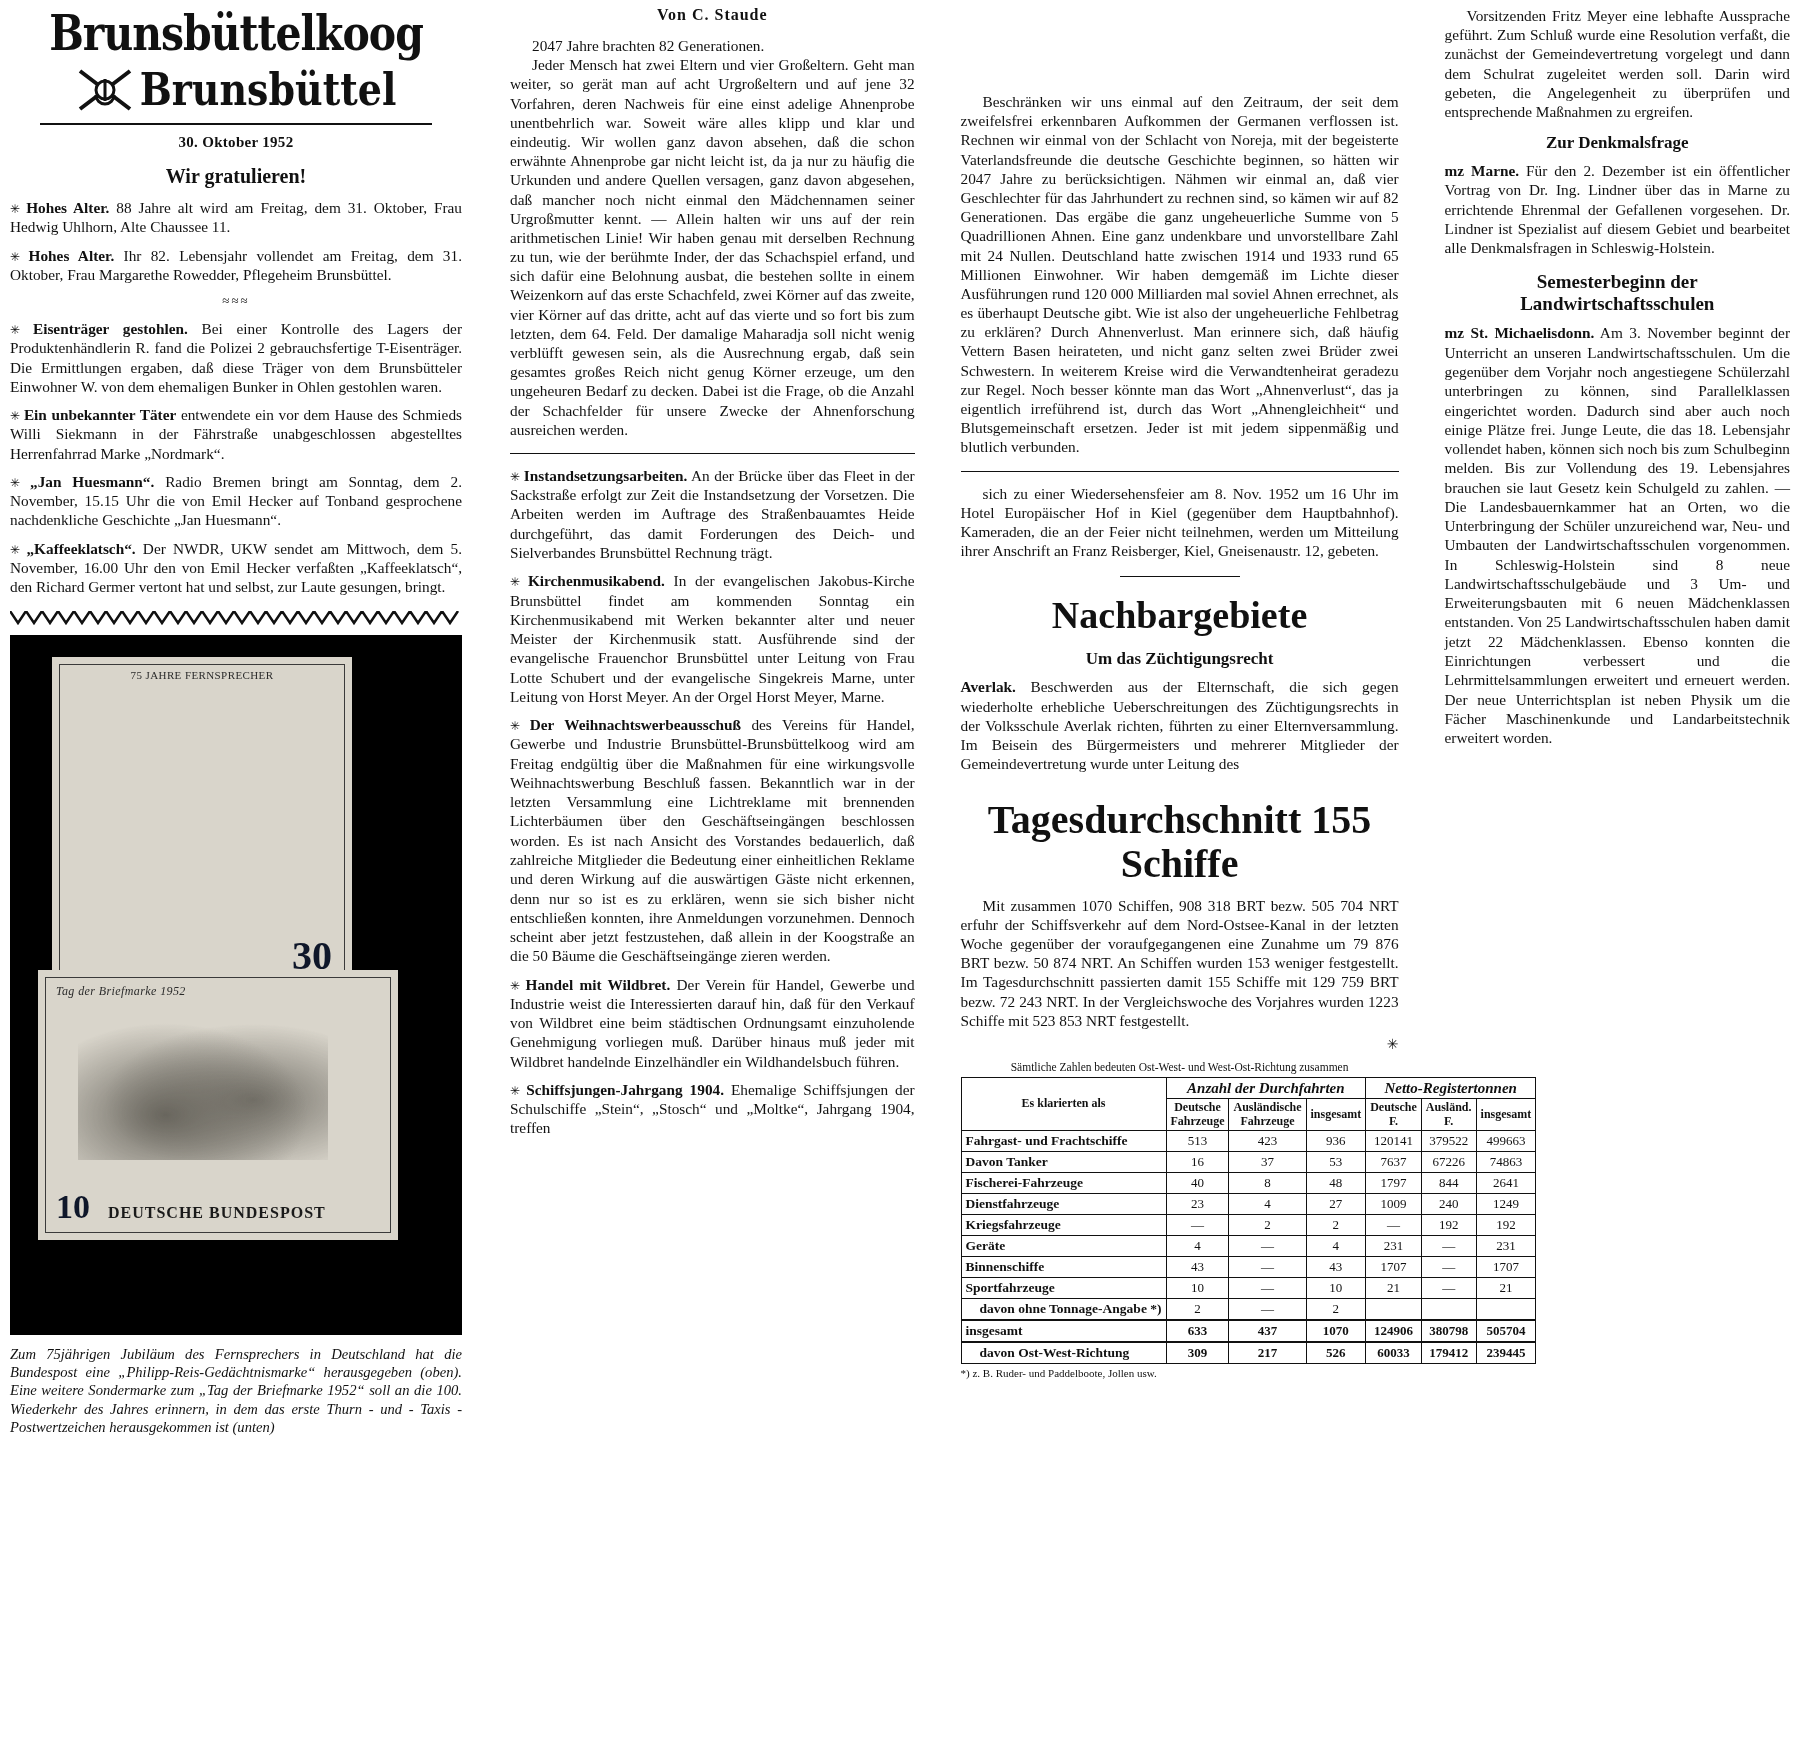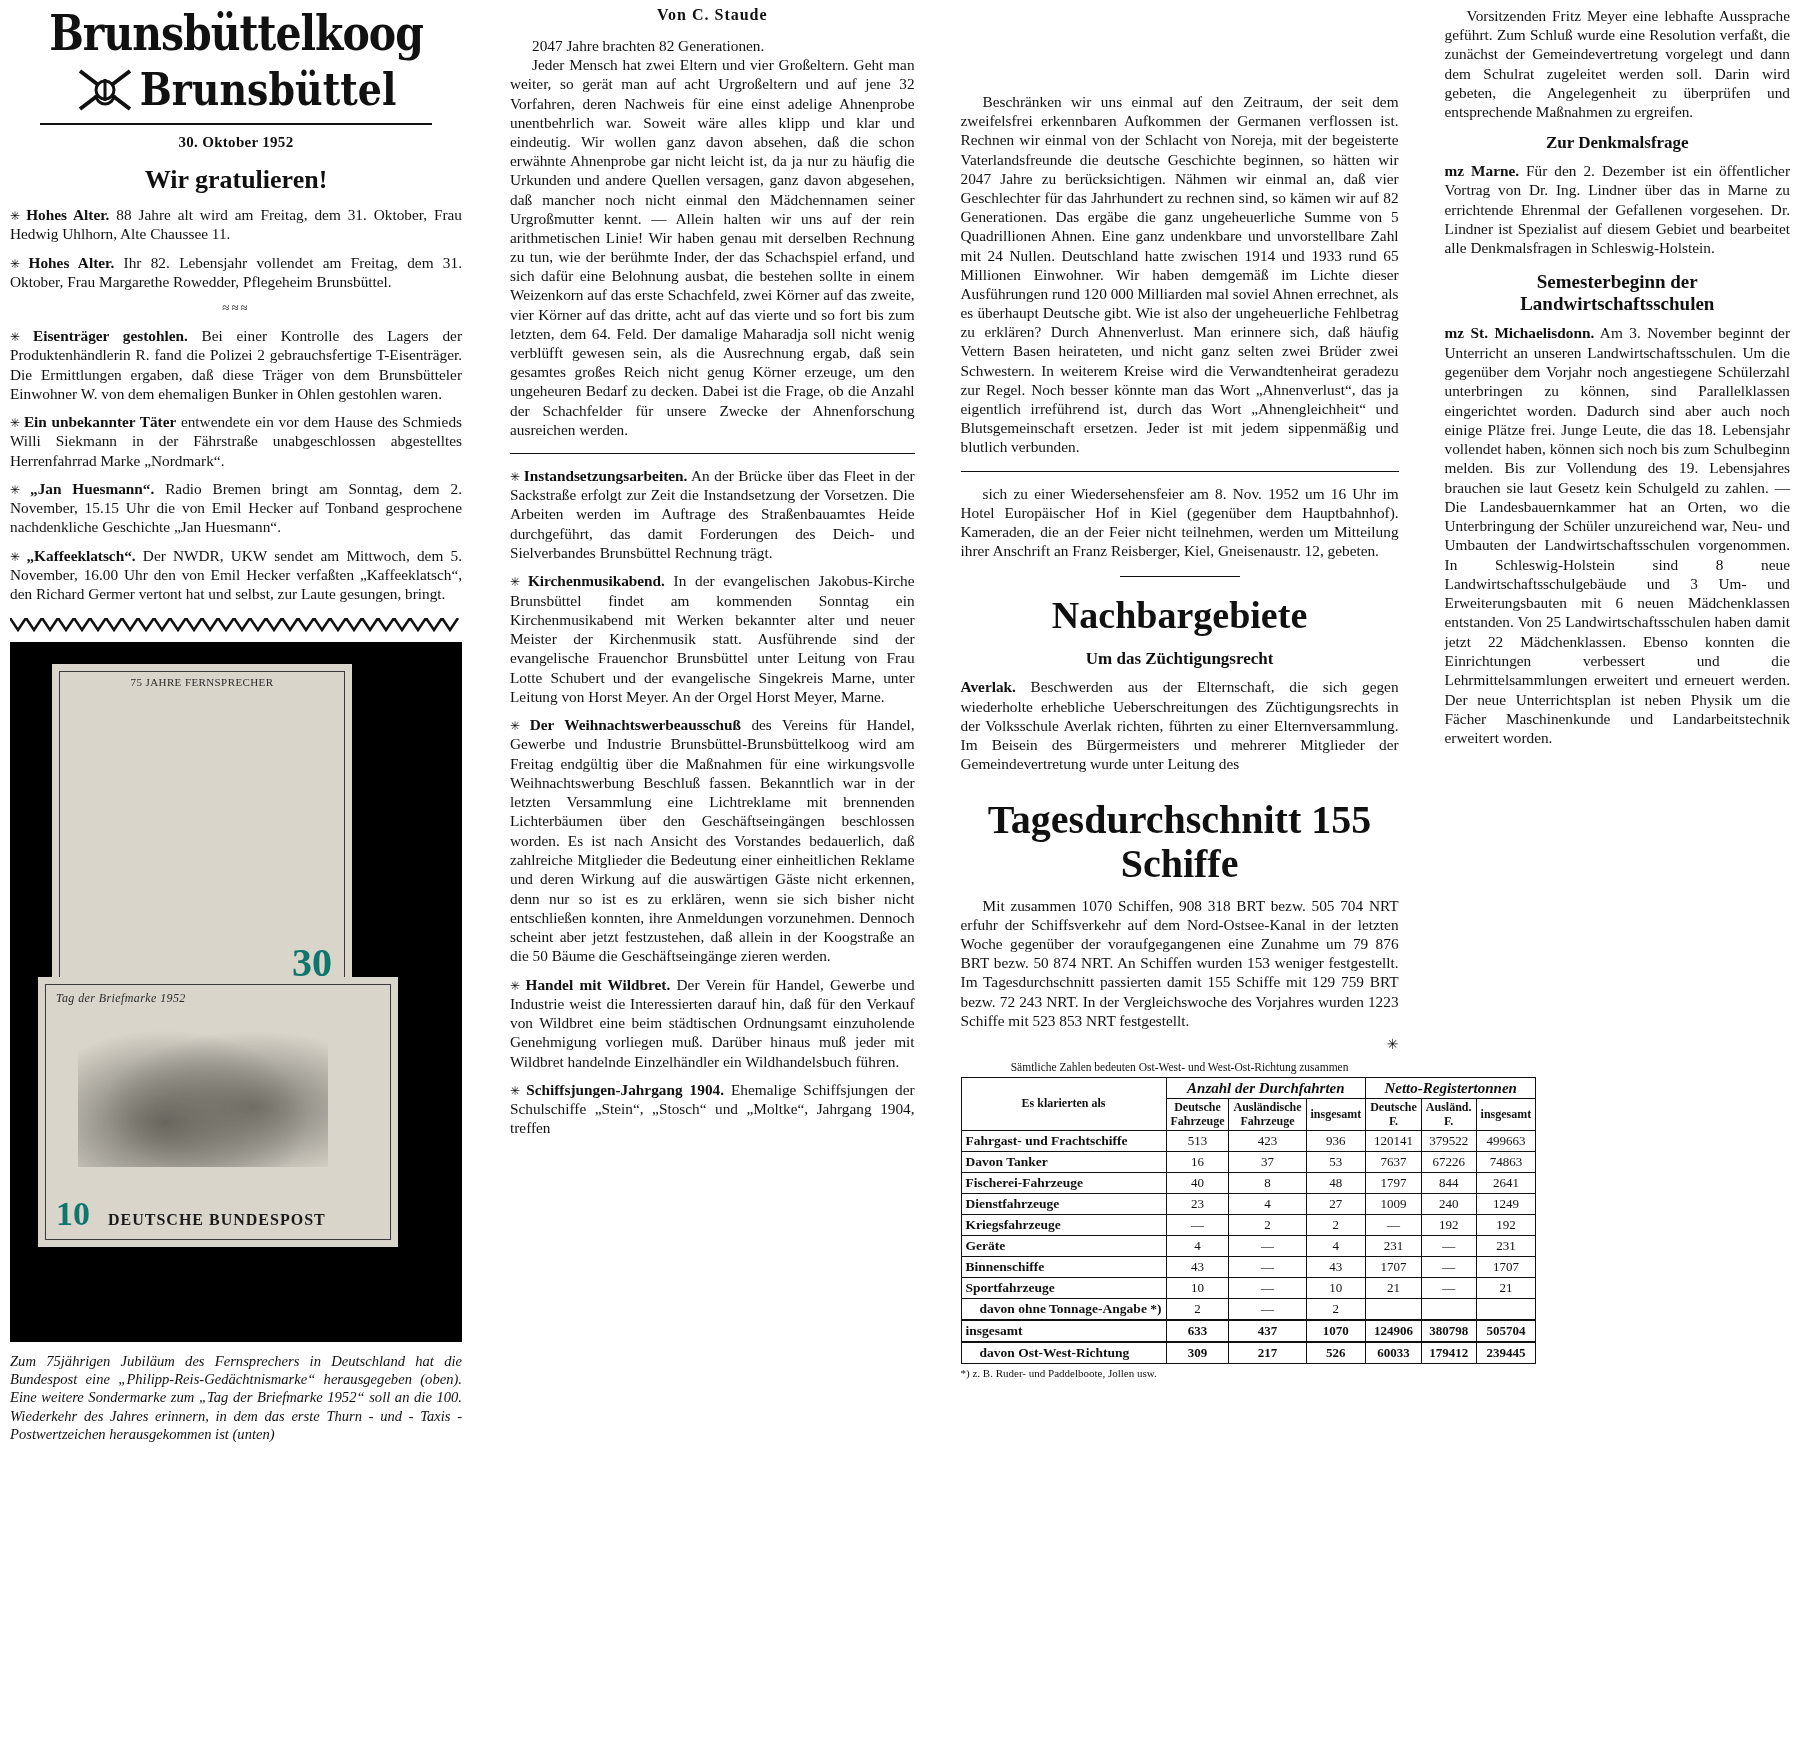--- a/index.html
+++ b/index.html
@@ -37,40 +37,40 @@
   }
   .logo-line2{
     font-family:"DejaVu Serif", serif;
     font-weight:700;font-size:38px;line-height:1;transform:scaleY(1.16);
     transform-origin:center;
   }
   .mast-rule{border:0;border-top:2px solid #111;margin:8px 30px 0 30px;}
   .mast-date{font-size:15px;font-weight:700;margin-top:9px;letter-spacing:.3px;}
 
   h2.sec{
-    text-align:center;font-weight:700;font-size:26px;margin:14px 0 10px 0;
+    text-align:center;font-weight:700;font-size:20px;margin:14px 0 10px 0;
     font-family:"Liberation Serif", serif;
   }
   .item{font-size:15.3px;line-height:1.26;text-align:justify;margin-bottom:9px;text-indent:0;}
   .item .lead{font-weight:700;}
   .star{font-size:12px;}
   .centerdots{text-align:center;letter-spacing:2px;font-size:13px;margin:8px 0 10px 0;}
 
   .zigzag{height:14px;margin:14px 0 10px 0;overflow:hidden;}
   .zigzag svg{display:block;}
 
   .stampbox{background:#000;padding:0;position:relative;width:100%;height:700px;overflow:hidden;}
   .stamp{position:absolute;background:#d9d5cb;border:0;}
   .stamp1{left:42px;top:22px;width:300px;height:380px;}
   .stamp2{left:28px;top:335px;width:360px;height:270px;}
   .stamp .frame{position:absolute;inset:7px;border:1px solid #3a3a3a;}
   .stamp .topcap{position:absolute;left:14px;right:14px;top:12px;font-size:11px;letter-spacing:.4px;text-align:center;color:#2b2b2b;}
   .stamp .botcap{position:absolute;left:10px;right:10px;bottom:12px;text-align:center;font-size:17px;letter-spacing:1px;font-weight:700;color:#1a1a1a;}
   .stamp .botcap small{display:block;font-size:15px;letter-spacing:1px;font-weight:700;}
-  .stamp .val{position:absolute;right:20px;bottom:58px;font-size:40px;font-weight:700;color:#0f766e;text-align:center;}
+  .stamp .val{position:absolute;right:20px;bottom:58px;font-size:40px;font-weight:700;color:#0f172a;text-align:center;}
   .stamp2 .val{right:auto;left:18px;bottom:14px;font-size:34px;}
   .stamp2 .botcap{left:70px;right:12px;bottom:18px;text-align:left;font-size:16px;}
   .portrait{position:absolute;left:40px;top:52px;width:215px;height:250px;
     background:
       radial-gradient(ellipse at 50% 36%, #8d8madd 0%, rgba(0,0,0,0) 60%),
       radial-gradient(circle at 50% 30%, #6d6a62 0%, #4a4741 45%, #2e2c28 75%);
     border-radius:48% 48% 42% 42%/55% 55% 45% 45%;
     opacity:.95;
   }
   .rider{position:absolute;left:40px;top:40px;width:250px;height:150px;

